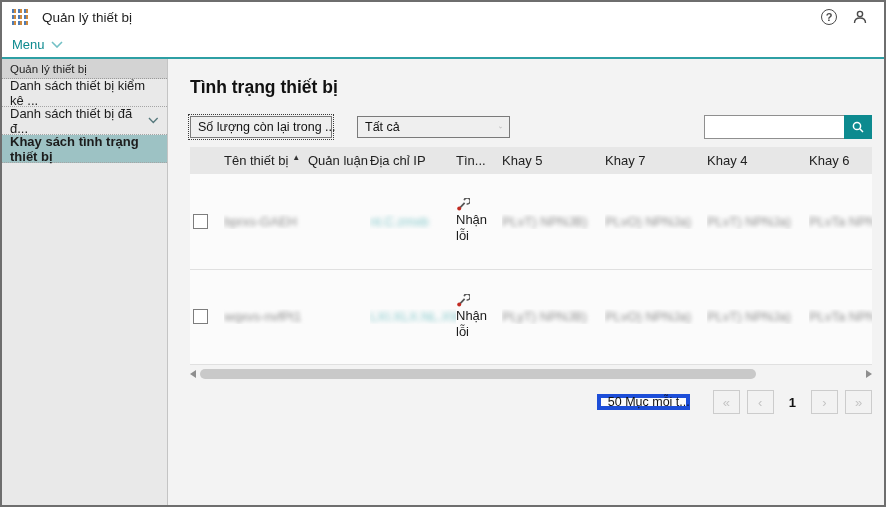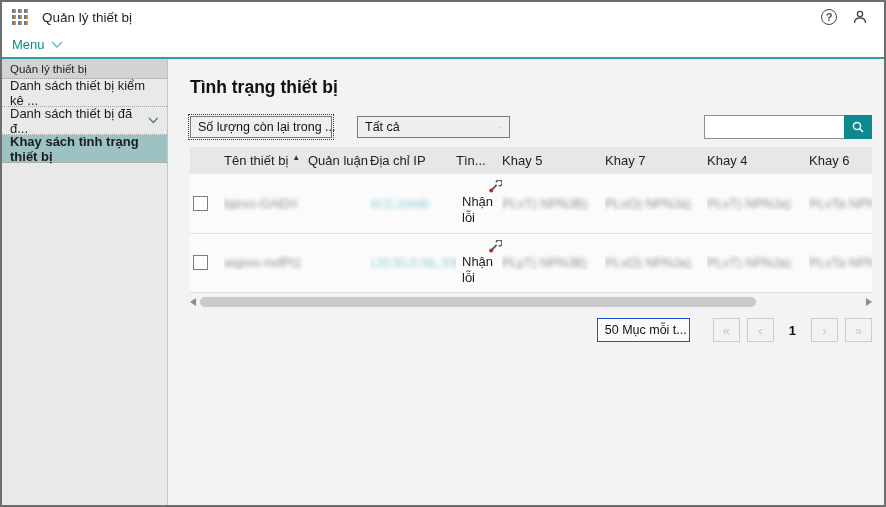--- a/index.html
+++ b/index.html
@@ -111,40 +111,40 @@
     min-height:57px; background:#fbfbfb; border-bottom:1px solid #e0e0e0;
   }
   .cell { font-size:13px; overflow:hidden; white-space:nowrap; }
   .checkbox {
     width:15px; height:15px; background:#fff; border:1px solid #7d7d7d;
     margin-left:3px; cursor:pointer;
   }
   .redacted { filter:blur(2.3px); color:#8f8f8f; user-select:none; }
   .redacted-ip { filter:blur(2.5px); color:#7fc6c9; user-select:none; }
   .status-cell {
-    display:flex; flex-direction:column; align-items:flex-end;
+    display:flex; flex-direction:column; align-items:flex-start;
     font-size:13px; color:#1c1c1c; line-height:1.25; white-space:normal;
-    padding:6px 0;
+    padding:24px 0;
   }
   .status-text { width:40px; }
 
   
   .hscroll { margin-top:2px; height:14px; display:flex; align-items:center; flex:0 0 auto; }
   .hs-arrow { width:0; height:0; border:4px solid transparent; cursor:pointer; }
   .hs-arrow.left  { border-right:6px solid #8e8e8e; border-left:none; }
   .hs-arrow.right { border-left:6px solid #8e8e8e; border-right:none; }
   .hs-track { flex:1; height:10px; margin:0 4px; position:relative; }
   .hs-thumb {
     position:absolute; left:0; top:0; height:10px; width:84%;
     background:#c9c9c9; border-radius:5px; cursor:pointer;
   }
 
   
   .pagination { margin-top:9px; display:flex; align-items:center; justify-content:flex-end; gap:7px; }
-  .sel-pagesize { width:93px; height:24px; background:#fbfbfb; border:1px solid #1d4ed8; margin-right:16px; }
+  .sel-pagesize { width:93px; height:16px; background:#fbfbfb; border:4px solid #1d4ed8; margin-right:16px; }
   .pg-btn {
     width:27px; height:24px; background:#f2f2f2; border:1px solid #cccccc;
     color:#c4c4c4; font-size:13px; display:flex; align-items:center; justify-content:center;
     cursor:default; font-family:"Liberation Sans", sans-serif;
   }
   .pg-current { font-size:13px; font-weight:bold; color:#111; margin:0 8px; }
 
   .chev-svg { display:block; }
 </style>
 </head>

